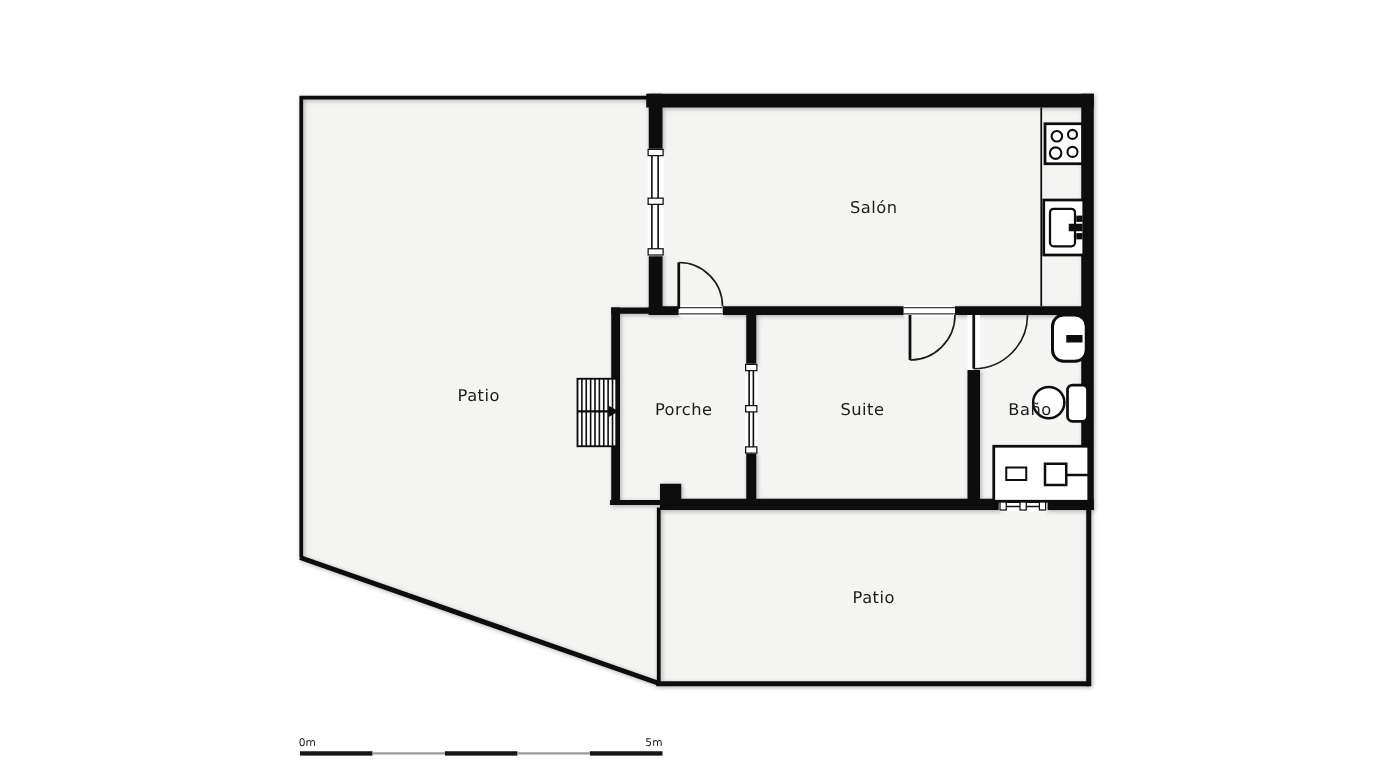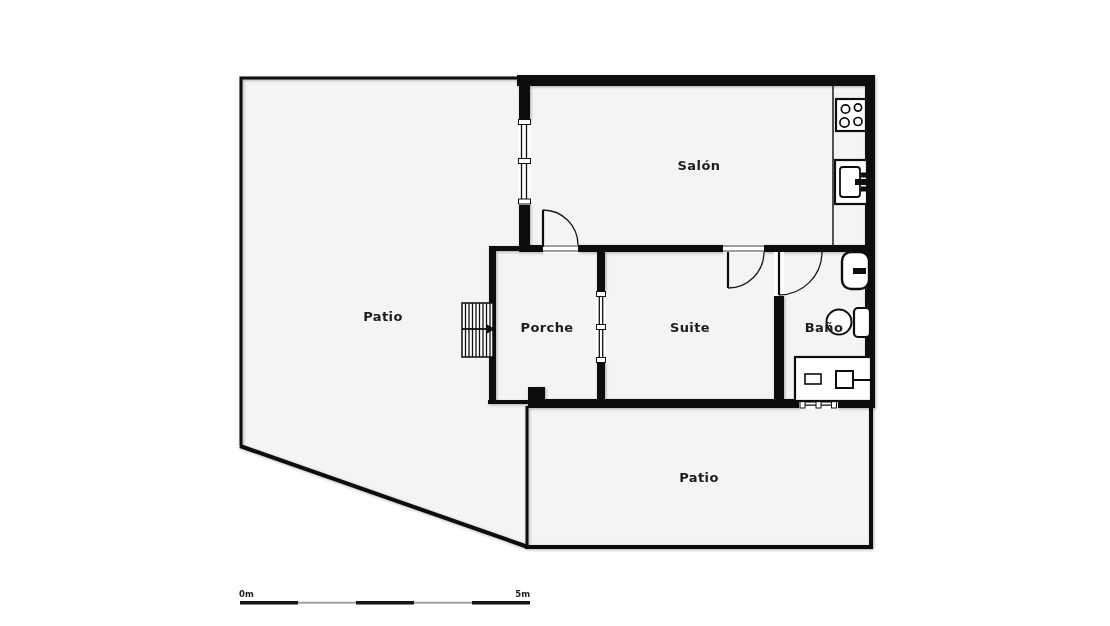--- a/index.html
+++ b/index.html
@@ -6,21 +6,21 @@
     --wall:#0d0d0d;
     --room_fill:#f4f4f3;
     --background:#ffffff;
     --text:#1c1c1c;
     --scale_muted:#9b9b9b;
     --thin_line:#111111;
   }
   html,body{margin:0;padding:0;background:var(--background);}
   .stage{
     position:relative;width:1110px;height:626px;background:var(--background);
-    font-family:"DejaVu Sans","Liberation Sans",sans-serif;overflow:hidden;font-weight:bold;
+    font-family:"DejaVu Sans","Liberation Sans",sans-serif;overflow:hidden;
   }
   svg{display:block;}
   .room{fill:var(--room_fill);stroke:none;}
   .wall{fill:var(--wall);stroke:none;}
   .oline{fill:none;stroke:var(--wall);}
   .shadowed{filter:drop-shadow(1px 1.5px 1.5px rgba(0,0,0,0.30));}
   .winbox{fill:#ffffff;stroke:none;}
   .winline{stroke:var(--thin_line);stroke-width:1.3;fill:none;}
   .sill{fill:#ffffff;stroke:var(--thin_line);stroke-width:1;}
   .threshold{stroke:#3a3a3a;stroke-width:1;fill:none;}

